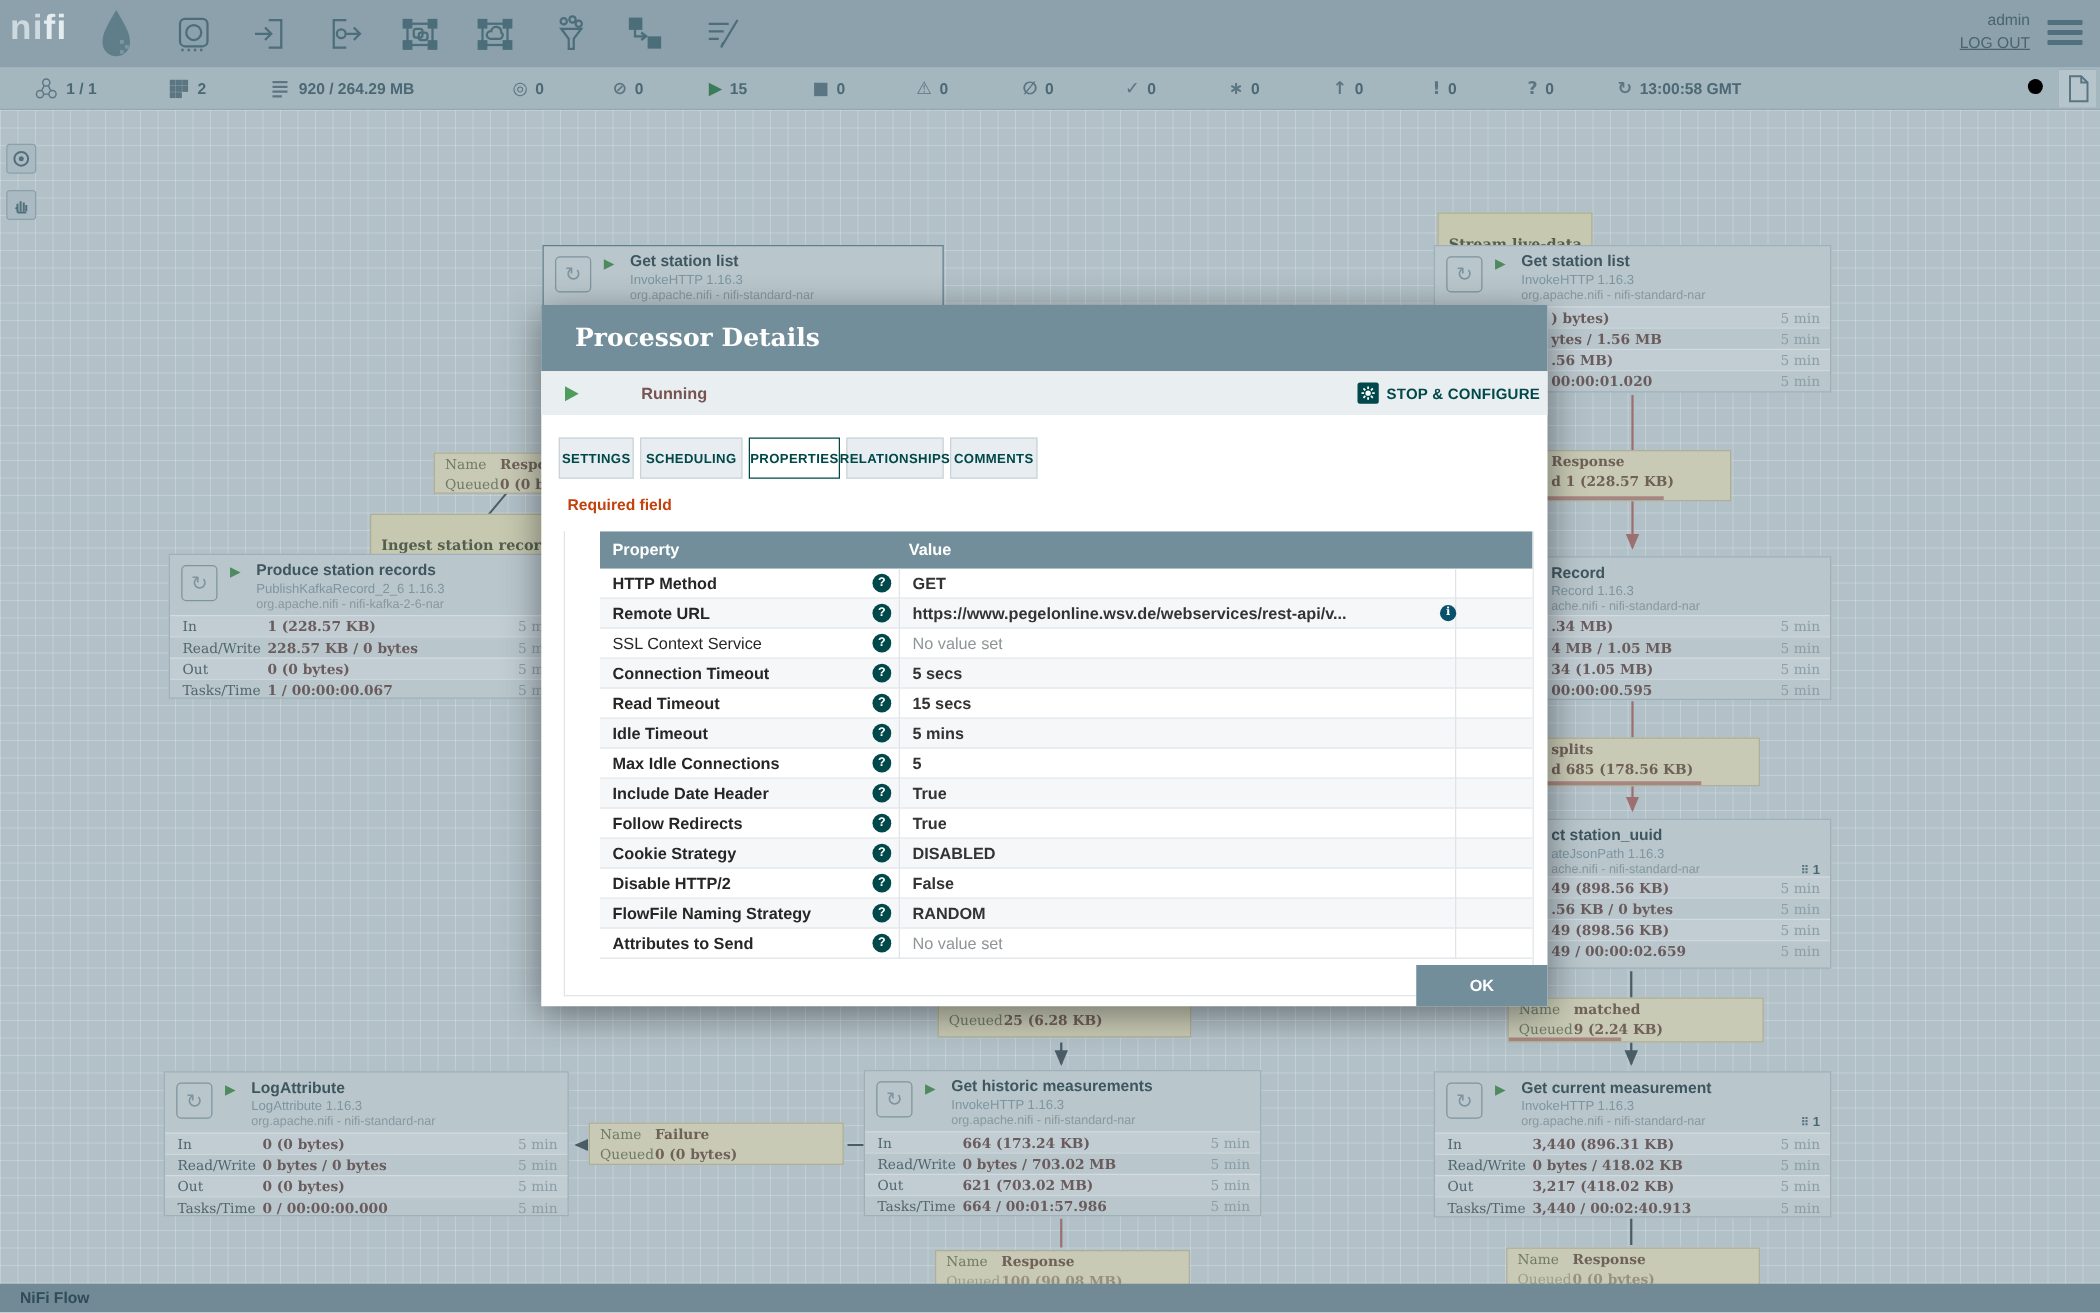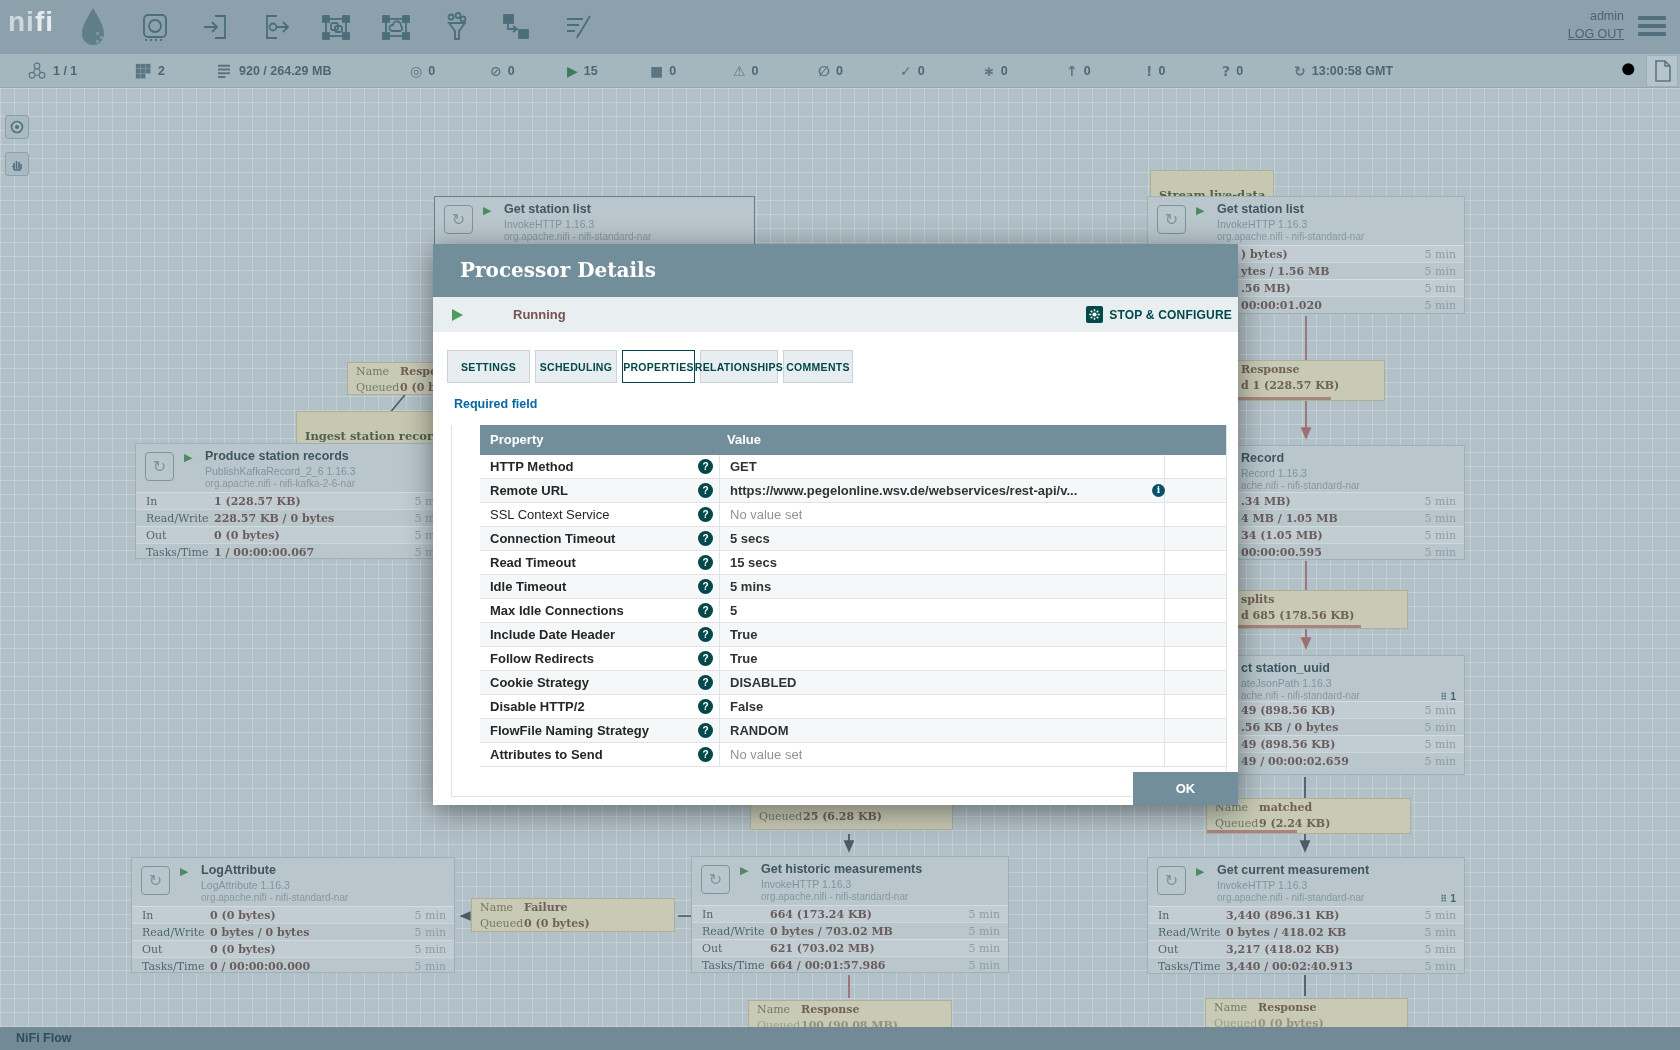--- a/index.html
+++ b/index.html
@@ -79,21 +79,21 @@
   #dlg-title { position:absolute; left:27px; top:14px; color:#fff; font-family:"DejaVu Serif", serif; font-weight:bold; font-size:20px; }
   #dlg-status { position:absolute; left:0; top:53px; width:100%; height:35px; background:#e9eef1; }
   #run-play { position:absolute; left:19px; top:12px; width:0; height:0; border-left:11px solid #4e9d5c; border-top:6px solid transparent; border-bottom:6px solid transparent; }
   #run-text { position:absolute; left:38px; top:10px; font-size:13px; font-weight:bold; color:#775351;margin-left:42px; }
   #dlg-action { position:absolute; right:6px; top:9px; display:flex; align-items:center; gap:6px; cursor:pointer; }
   #gear-box { width:17px; height:17px; background:#004849; border-radius:2px; display:flex; align-items:center; justify-content:center; }
   #dlg-action span { font-size:12px; font-weight:bold; color:#004849; letter-spacing:.2px; }
   #dlg-tabs { position:absolute; left:14px; top:106px; display:flex; gap:5px; }
   .tab { height:33px; display:flex; align-items:center; justify-content:center; background:#e7edf0; border:1px solid #c9d3d8; font-size:10.5px; font-weight:bold; color:#004849; letter-spacing:.3px; cursor:pointer; }
   .tab.active { background:#fff; border:1px solid #004849; }
-  #required-note { position:absolute; left:21px; top:153px; font-size:12.5px; font-weight:bold; color:#0369a1; }
+  #required-note { position:absolute; left:21px; top:153px; font-size:12.5px; font-weight:bold; color:#c2410c; }
   #prop-table { position:absolute; left:18px; top:181px; width:776px; height:372px; overflow:hidden; border:1px solid #dee4e7; border-top:none;padding-left:28px; }
   #pt-head { height:30px; background:#728e9b; position:relative; }
   #pt-head span { position:absolute; top:7px; color:#fff; font-weight:bold; font-size:13px; }
   #pt-head .h1 { left:10px; } #pt-head .h2 { left:247px; }
   .prow { position:relative; height:24px; border-bottom:1px solid #dee4e7; background:#fff; }
   .prow.alt { background:#f5f7f8; }
   .prow .pname { position:absolute; left:10px; top:4px; font-size:13px; font-weight:bold; color:#262626; white-space:nowrap; }
   .prow.optional .pname { font-weight:400; }
   .prow .phelp { position:absolute; left:218px; top:4px; width:15px; height:15px; border-radius:50%; background:#004849; color:#fff; font-size:10px; font-weight:bold; text-align:center; line-height:15px; }
   .prow .pdiv1 { position:absolute; left:239px; top:0; bottom:-1px; width:1px; background:#dee4e7; }
@@ -643,21 +643,21 @@
                 <path d="M8,1.5 v2.5 M8,12 v2.5 M1.5,8 h2.5 M12,8 h2.5 M3.4,3.4 l1.8,1.8 M10.8,10.8 l1.8,1.8 M3.4,12.6 l1.8,-1.8 M10.8,5.2 l1.8,-1.8"></path>
               </g>
               <circle cx="8" cy="8" r="2.6" fill="#fff"></circle>
             </svg>
         </div>
         <span>STOP &amp; CONFIGURE</span>
       </div>
     </div>
 
     <div id="dlg-tabs">
-      <div class="tab" style="width:83px;">SETTINGS</div>
+      <div class="tab" style="width:60px;">SETTINGS</div>
       <div class="tab" style="width:82px;">SCHEDULING</div>
       <div class="tab active" style="width:73px;">PROPERTIES</div>
       <div class="tab" style="width:78px;">RELATIONSHIPS</div>
       <div class="tab" style="width:70px;">COMMENTS</div>
     </div>
 
     <div id="required-note">Required field</div>
 
     <div id="prop-table">
       <div id="pt-head">

